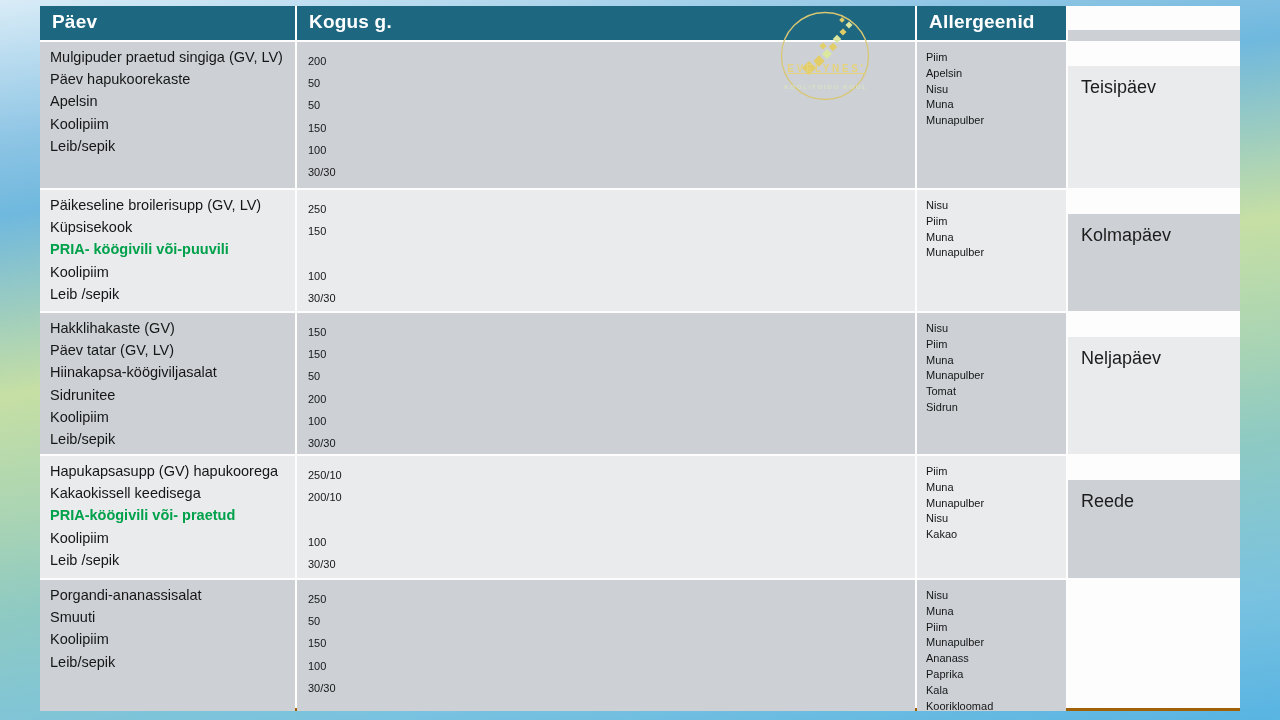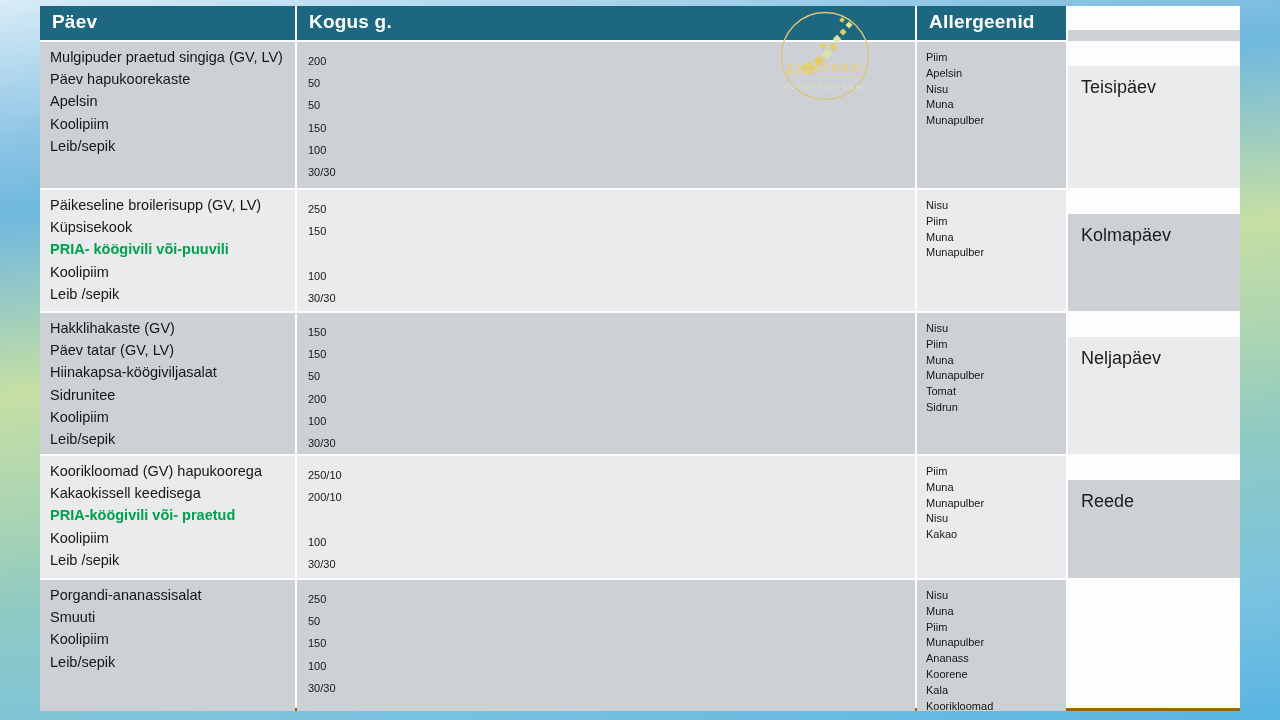--- a/index.html
+++ b/index.html
@@ -171,21 +171,21 @@
       <div class="allergen-line">Muna</div>
       <div class="allergen-line">Munapulber</div>
       <div class="allergen-line">Tomat</div>
       <div class="allergen-line">Sidrun</div>
     </div>
     <div class="cell day-cell even">
       <div class="day-label">Neljapäev</div>
     </div>
     <div class="cell menu-cell even">
       <div class="menu-line">
-        <div class="menu-line-text">Koorikloomad (GV) hapukoorega</div>
+        <div class="menu-line-text">Hapukapsasupp (GV) hapukoorega</div>
       </div>
       <div class="menu-line">
         <div class="menu-line-text">Kakaokissell keedisega</div>
       </div>
       <div class="menu-line green">
         <div class="menu-line-text">PRIA-köögivili või- praetud</div>
       </div>
       <div class="menu-line">
         <div class="menu-line-text">Koolipiim</div>
       </div>
@@ -231,21 +231,21 @@
       <div class="qty-line">150</div>
       <div class="qty-line">100</div>
       <div class="qty-line">30/30</div>
     </div>
     <div class="cell allergen-cell odd">
       <div class="allergen-line">Nisu</div>
       <div class="allergen-line">Muna</div>
       <div class="allergen-line">Piim</div>
       <div class="allergen-line">Munapulber</div>
       <div class="allergen-line">Ananass</div>
-      <div class="allergen-line">Koorene</div>
+      <div class="allergen-line">Paprika</div>
       <div class="allergen-line">Kala</div>
       <div class="allergen-line">Koorikloomad</div>
     </div>
   </div>
 
 <div class="logo">
   <svg width="92" height="92" viewBox="0 0 92 92">
     <circle cx="46" cy="46" r="43.5" fill="none" stroke="#d8c673" stroke-width="1.3"></circle>
     <g>
       <rect x="25" y="53" width="10" height="10" fill="#e3cd66" transform="rotate(45 30 58)"></rect>

